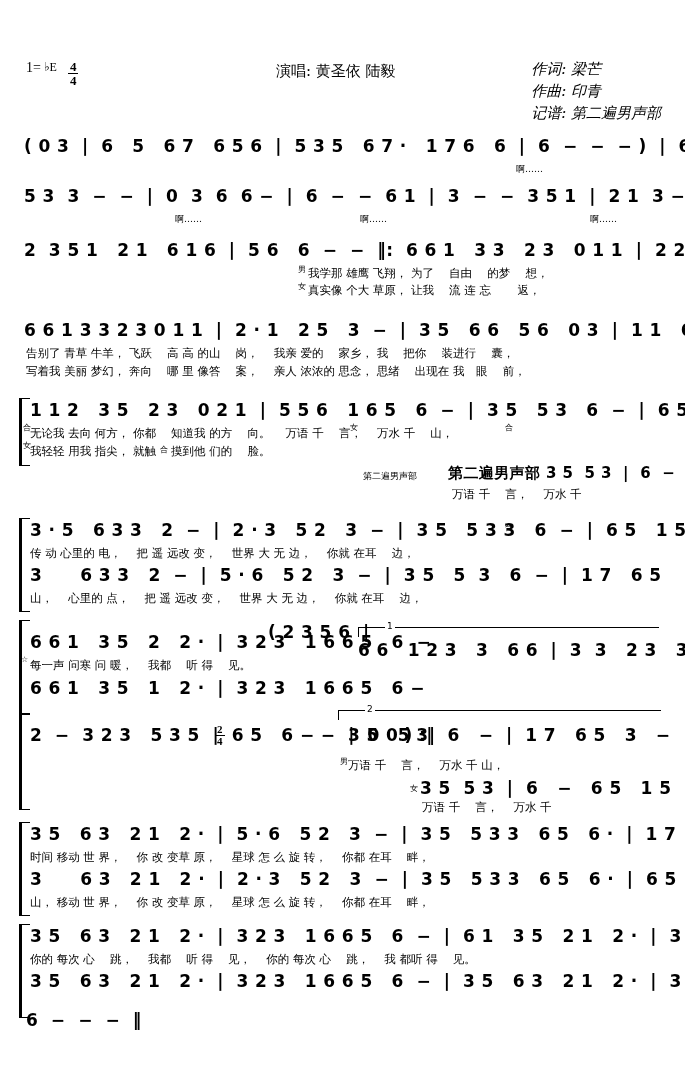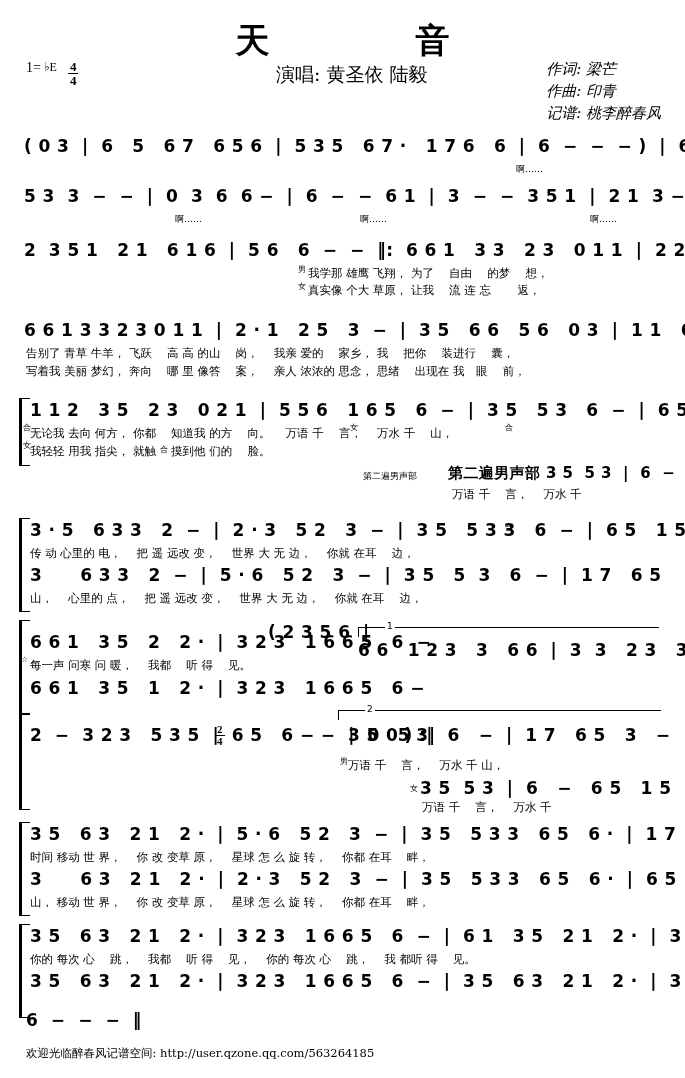--- a/index.html
+++ b/index.html
@@ -27,21 +27,21 @@
     display:flex;align-items:flex-start;gap:3px;
   }
   .key-sig .eq{font-size:14px;}
   .key-sig .flat{font-size:12px;vertical-align:super;}
   .meter{display:inline-block;text-align:center;line-height:1.0;font-weight:bold;font-size:13px;margin-left:8px;}
   .meter .num{display:block;border-bottom:1.4px solid #000;padding:0 2px;}
   .meter .den{display:block;padding:0 2px;}
 
   .singer{
     position:absolute;left:276px;top:62px;
-    font-size:19px;
+    font-size:15px;
     font-family:"DejaVu Serif","Liberation Serif",serif;
   }
   .credits{
     position:absolute;right:24px;top:58px;
     font-size:15px;line-height:22px;text-align:left;
     font-family:"DejaVu Serif","Liberation Serif",serif;
     font-style:italic;
   }
   .credits div{white-space:nowrap;}
 
@@ -90,37 +90,36 @@
     position:absolute;left:26px;top:-7px;background:#fff;
     font-size:9px;padding:0 2px;
     font-family:"DejaVu Sans","Liberation Sans",sans-serif;
   }
 </style>
 </head>
 <body>
 
 <div class="sheet">
 
-  <div class="title">天　　音</div>
 
   <div class="key-sig">
     <span class="eq">1=</span>
     <span class="flat">♭E</span>
     <span class="meter">
       <span class="num">4</span>
       <span class="den">4</span>
     </span>
   </div>
 
   <div class="singer">演唱: 黄圣依 陆毅</div>
 
   <div class="credits">
     <div>作词: 梁芒</div>
     <div>作曲: 印青</div>
-    <div>记谱: 桃李醉春风</div>
+    <div>记谱: 第二遍男声部</div>
   </div>
 
   <div class="row" style="top:136px;left:24px;">
     <div class="notes">( 0 3  |  6   5   6 7   6 5 6  |  5 3 5   6 7 ·   1 7 6   6  |  6  −  −  − )  |  6  −  −  5 6  |</div>
   </div>
   <div class="row" style="top:163px;left:516px;">
     <div class="ann">啊……</div>
   </div>
 
   <div class="row" style="top:186px;left:24px;">
@@ -293,15 +292,14 @@
     <div class="lyr">你的 每次 心 　跳， 　我都 　听 得 　见， 　你的 每次 心 　跳， 　我 都听 得 　见。</div>
   </div>
   <div class="row" style="top:971px;left:30px;">
     <div class="notes">3 5   6 3   2 1   2 ·  |  3 2 3   1 6 6 5   6  −  |  3 5   6 3   2 1   2 ·  |  3 · 3   5   6 5  |  6  −  −  −  |</div>
   </div>
 
   <div class="row" style="top:1010px;left:26px;">
     <div class="notes">6  −  −  −  ‖</div>
   </div>
 
-  <div class="footer">欢迎光临醉春风记谱空间: http://user.qzone.qq.com/563264185</div>
 
 </div>
 
 </body></html>

